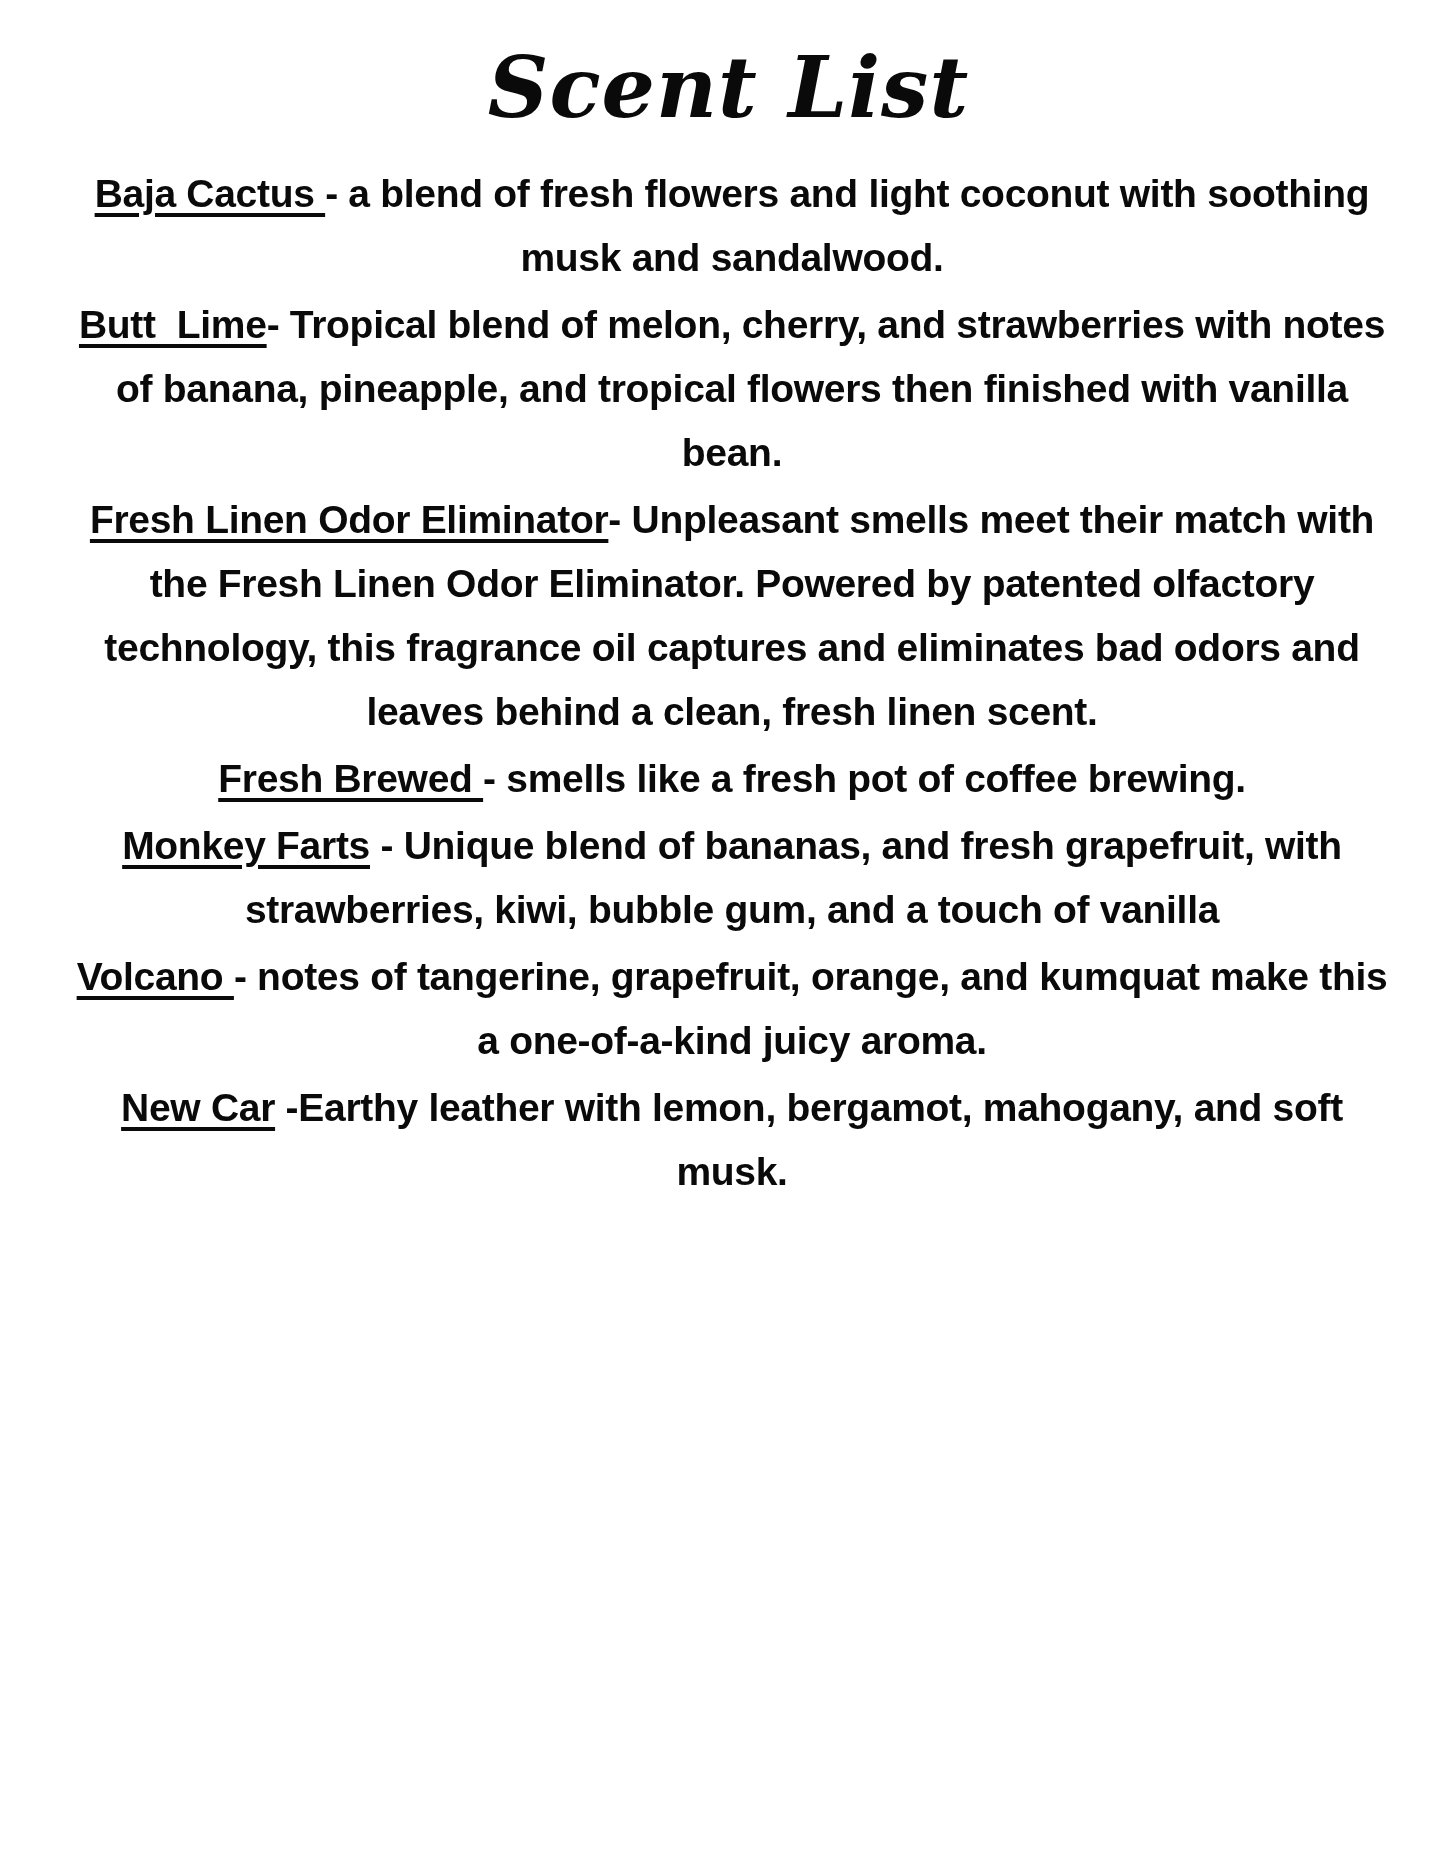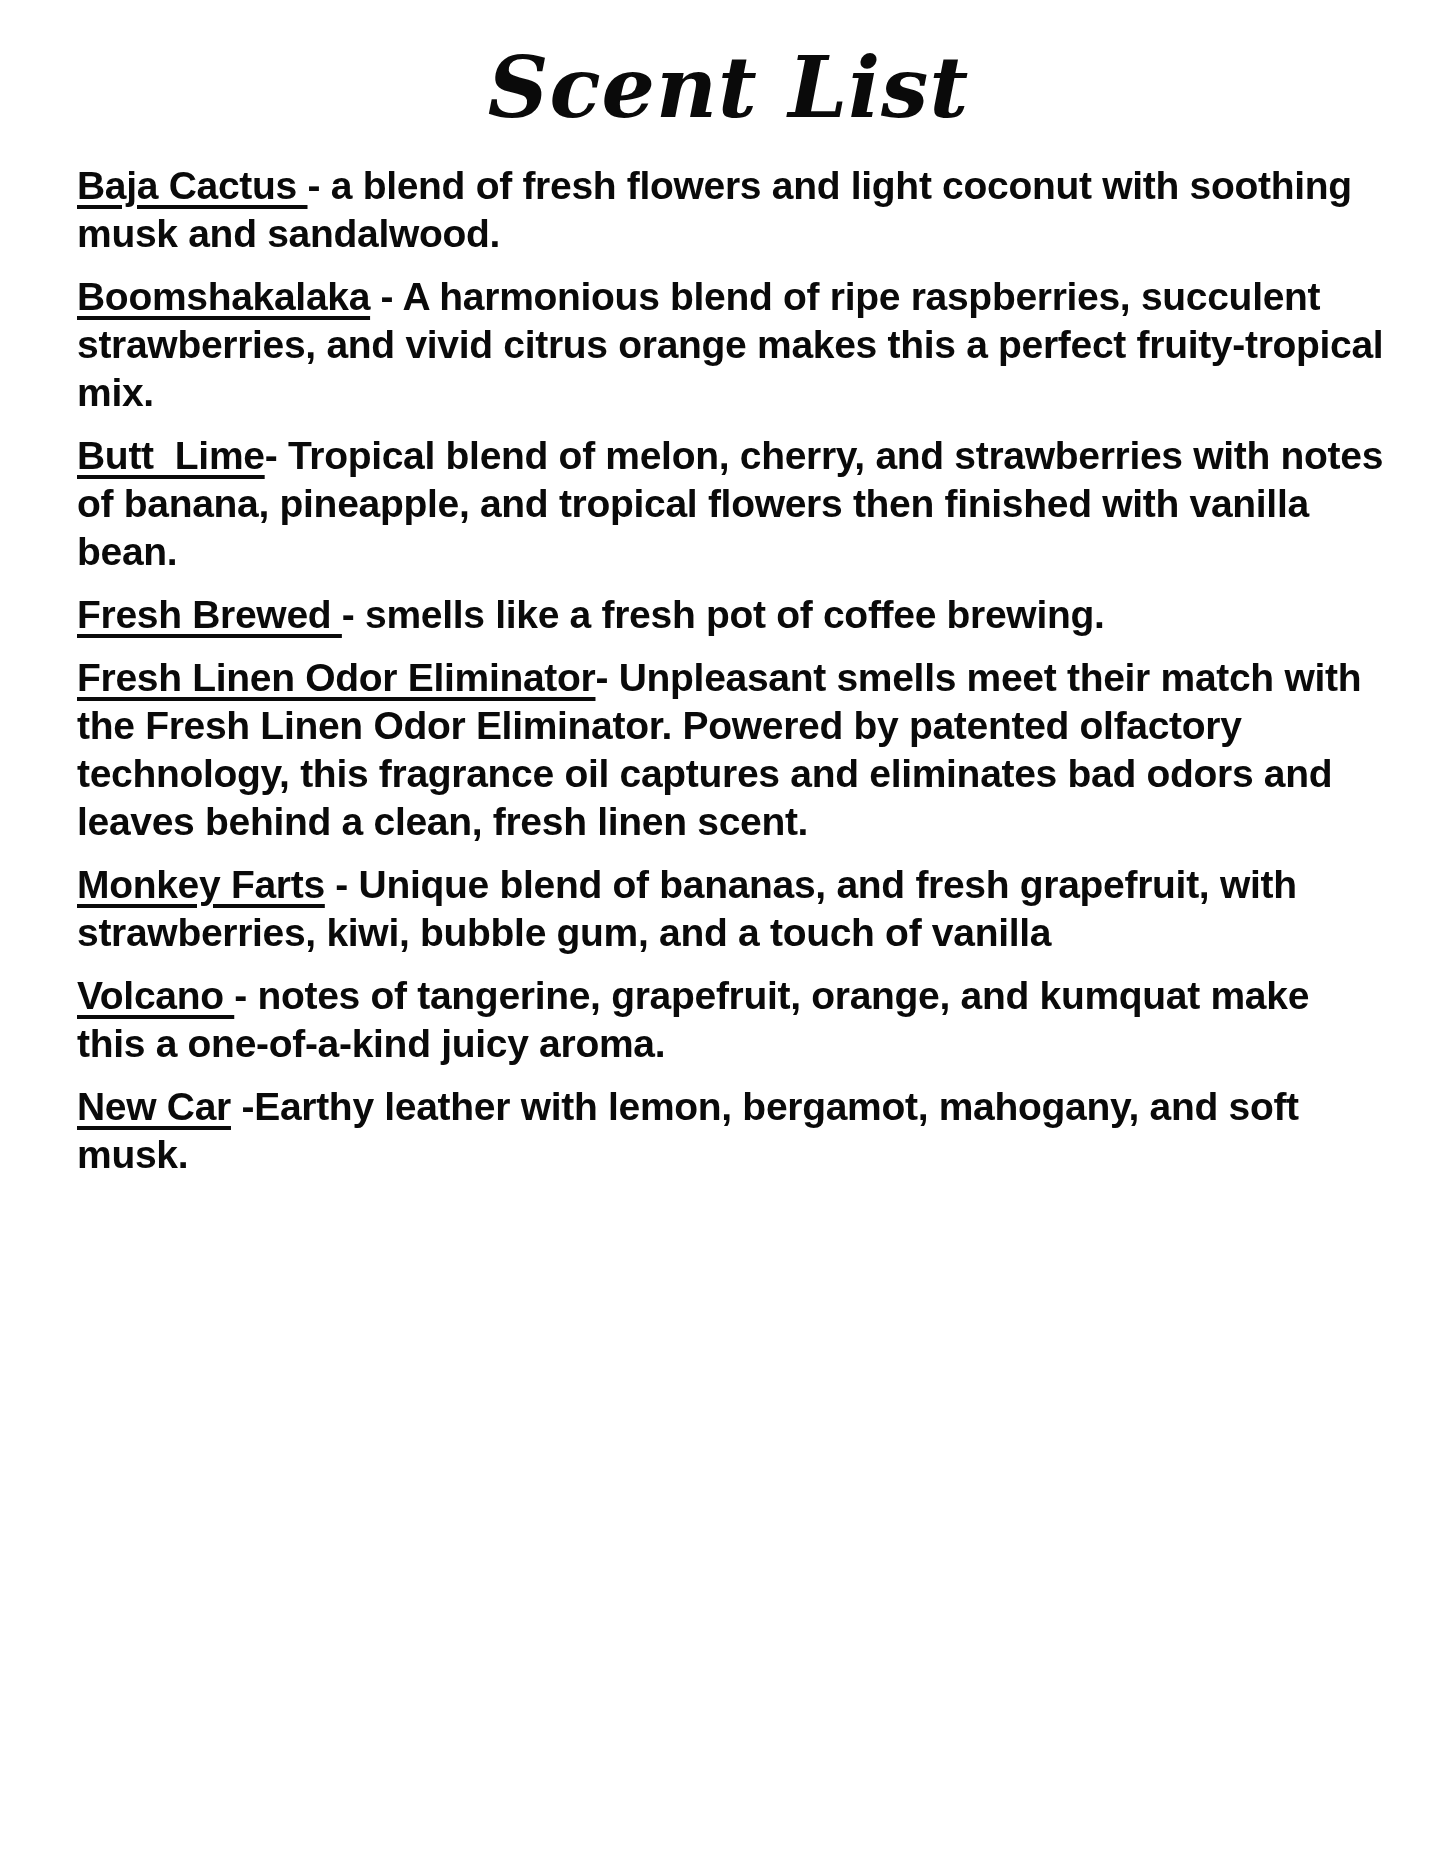--- a/index.html
+++ b/index.html
@@ -29,50 +29,50 @@
     line-height: 1.0;
     text-align: center;
     margin: 0 0 32px 0;
     letter-spacing: 1px;
     color: #0a0a0a;
   }
   .scent-list {
     width: 1340px;
   }
   .entry {
-    margin: 15px;
+    margin: 3px;
     font-size: 39px;
     font-weight: 700;
-    line-height: 48px;
+    line-height: 64px;
     letter-spacing: -0.3px;
     white-space: pre-wrap;
     color: #0a0a0a;
+    text-align: center;
   }
   .scent-name {
     text-decoration: underline;
     text-decoration-thickness: 4px;
     text-underline-offset: 6px;
   }
 </style>
 </head>
 <body>
 
 <div class="page">
   <h1 class="title">Scent List</h1>
   <div class="scent-list">
   <p class="entry"><span class="scent-name">Baja Cactus </span><span class="scent-desc">- a blend of fresh flowers and light coconut with soothing musk and sandalwood.</span></p>
 
-  <p class="entry"><span class="scent-name">Boomshakalaka</span><span class="scent-desc"> - A harmonious blend of ripe raspberries, succulent strawberries, and vivid citrus orange makes this a perfect fruity-tropical mix.</span></p>
 
   <p class="entry"><span class="scent-name">Butt  Lime</span><span class="scent-desc">- Tropical blend of melon, cherry, and strawberries with notes of banana, pineapple, and tropical flowers then finished with vanilla bean.</span></p>
 
 
+  <p class="entry"><span class="scent-name">Fresh Linen Odor Eliminator</span><span class="scent-desc">- Unpleasant smells meet their match with the Fresh Linen Odor Eliminator. Powered by patented olfactory technology, this fragrance oil captures and eliminates bad odors and leaves behind a clean, fresh linen scent.</span></p>
+
   <p class="entry"><span class="scent-name">Fresh Brewed </span><span class="scent-desc">- smells like a fresh pot of coffee brewing.</span></p>
-
-  <p class="entry"><span class="scent-name">Fresh Linen Odor Eliminator</span><span class="scent-desc">- Unpleasant smells meet their match with the Fresh Linen Odor Eliminator. Powered by patented olfactory technology, this fragrance oil captures and eliminates bad odors and leaves behind a clean, fresh linen scent.</span></p>
 
 
   <p class="entry"><span class="scent-name">Monkey Farts</span><span class="scent-desc"> - Unique blend of bananas, and fresh grapefruit, with strawberries, kiwi, bubble gum, and a touch of vanilla</span></p>
 
   <p class="entry"><span class="scent-name">Volcano </span><span class="scent-desc">- notes of tangerine, grapefruit, orange, and kumquat make this a one-of-a-kind juicy aroma.</span></p>
 
   <p class="entry"><span class="scent-name">New Car</span><span class="scent-desc"> -Earthy leather with lemon, bergamot, mahogany, and soft musk.</span></p>
 
 </div>
 </div>

